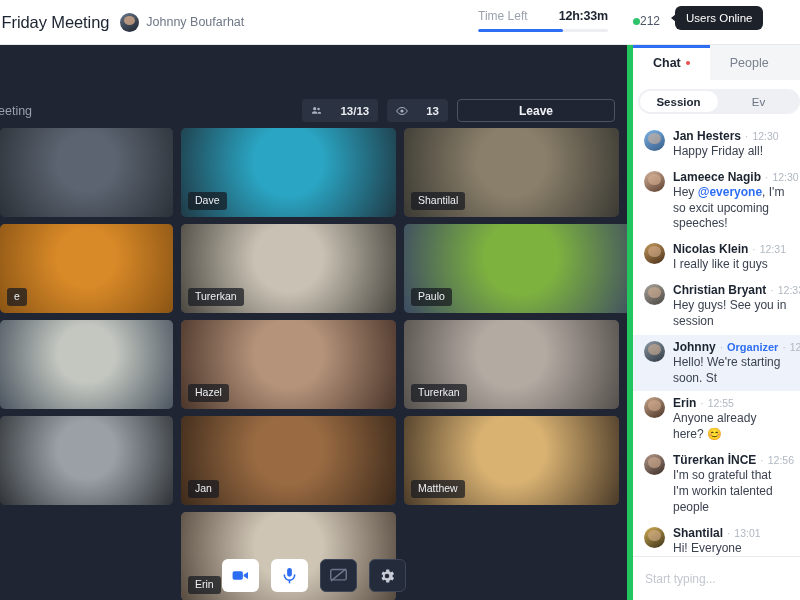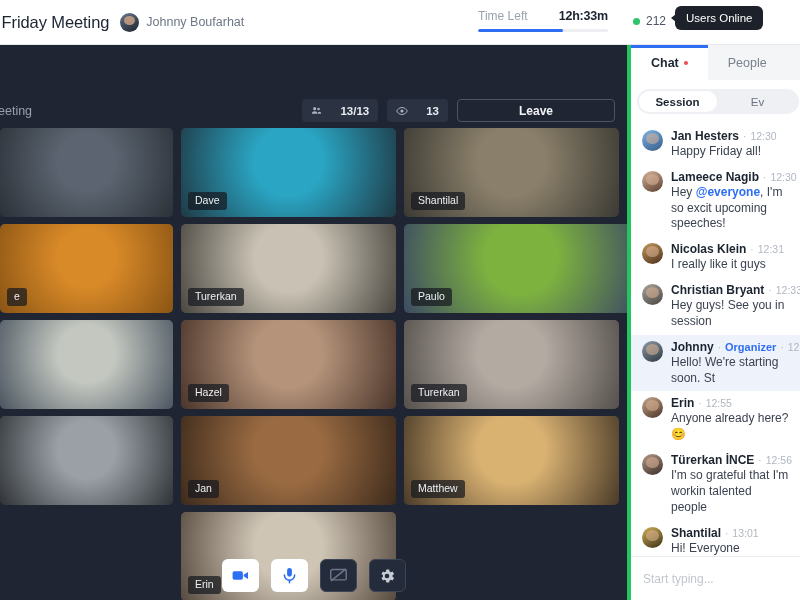--- a/index.html
+++ b/index.html
@@ -42,21 +42,21 @@
   .timeleft-label { font-size: 12px; color:#9aa2ae; }
   .timeleft-value { font-size: 12.5px; color:#1b2430; font-weight: 700; letter-spacing:-.2px;}
   .timeleft-track {
     margin-top: 6px; height: 3px; width: 130px; border-radius: 2px; background: #eceef2;
     overflow: hidden;
   }
   .timeleft-fill { height:100%; background:#2e6ef2; border-radius:2px; }
 
   .online-wrap {
     position:absolute; left: 633px; top: 14px;
-    display:flex; align-items:center; gap:6px;justify-content:flex-end;
+    display:flex; align-items:center; justify-content:flex-end;
   }
   .online-dot { width:7px; height:7px; border-radius:50%; background:#2fc36b; }
   .online-count { font-size:12px; color:#4d5664; }
   .tooltip {
     position:absolute; left: 675px; top: 6px;
     background:#1d2129; color:#fff; font-size:11.5px;
     padding:6px 11px; border-radius:6px; white-space:nowrap;
     font-weight:400;
   }
   .tooltip::before {
@@ -115,21 +115,21 @@
     width:37px; height:33px; border-radius:6px;
     display:flex; align-items:center; justify-content:center;
     cursor:pointer; border:1px solid transparent;
   }
   .ctl.on { background:#ffffff; }
   .ctl.off { background:#242b3a; border:1px solid #3c4458; }
 
   
   .panel {
     flex:1; min-width:0; background:#ffffff; display:flex; flex-direction:column;
-    border-left:4px solid #22c55e;
+    border-left:6px solid #22c55e;
   }
   .tabs { display:flex; height:35px; flex:0 0 35px; background:#f4f5f7; }
   .tab {
     flex:0 0 auto; padding:0 20px; display:flex; align-items:center; justify-content:center;
     font-size:12.5px; color:#79818e; cursor:pointer; position:relative; background:#f4f5f7;
     white-space:nowrap;
   }
   .tab.active { background:#ffffff; color:#1b2430; font-weight:700; }
   .tab.active::before {
     content:""; position:absolute; left:0; right:0; top:0; height:2.5px; background:#2e6ef2;

